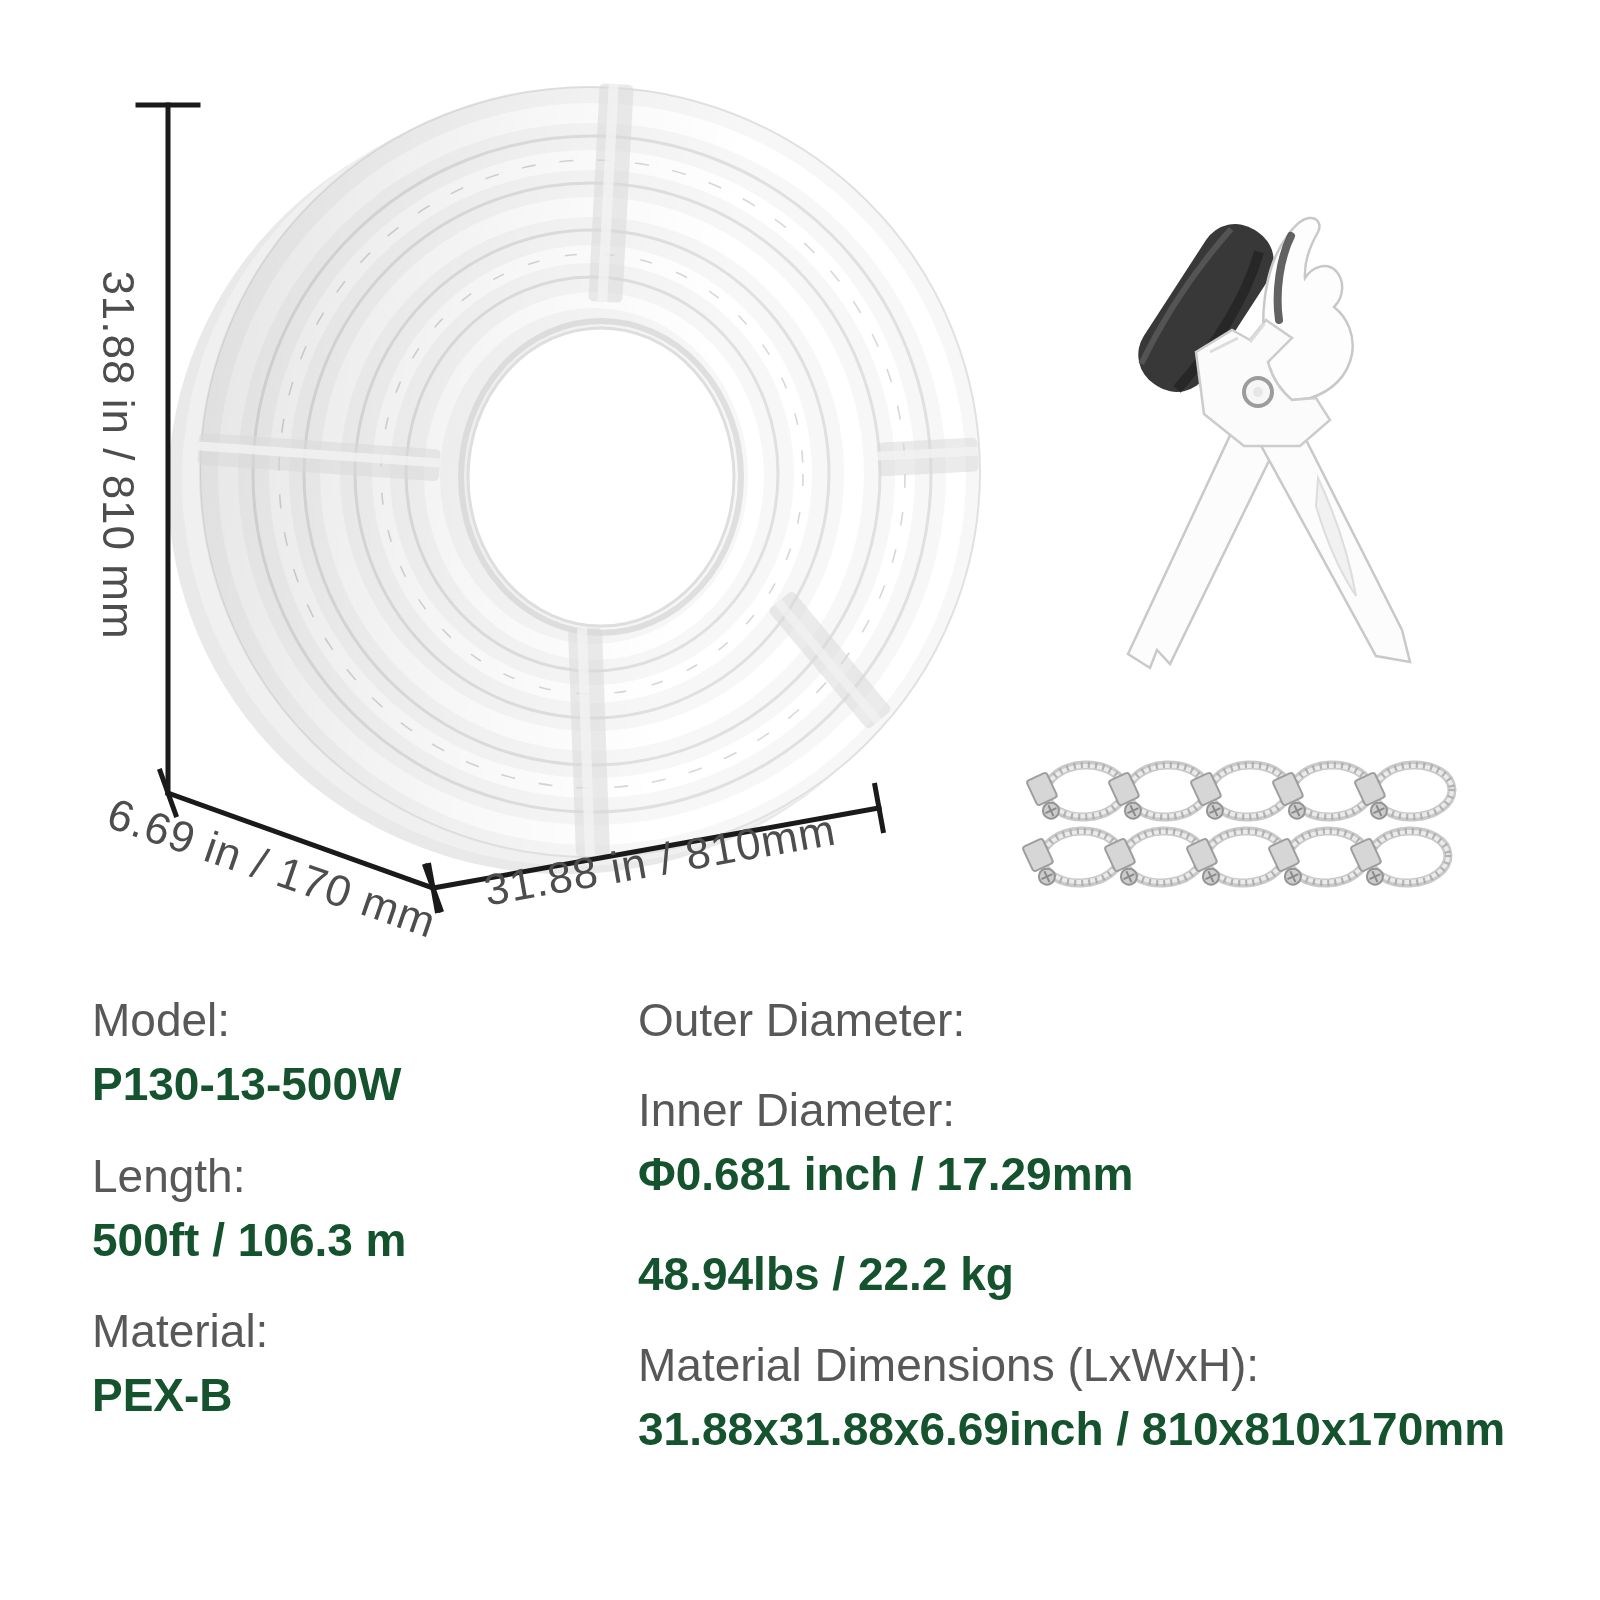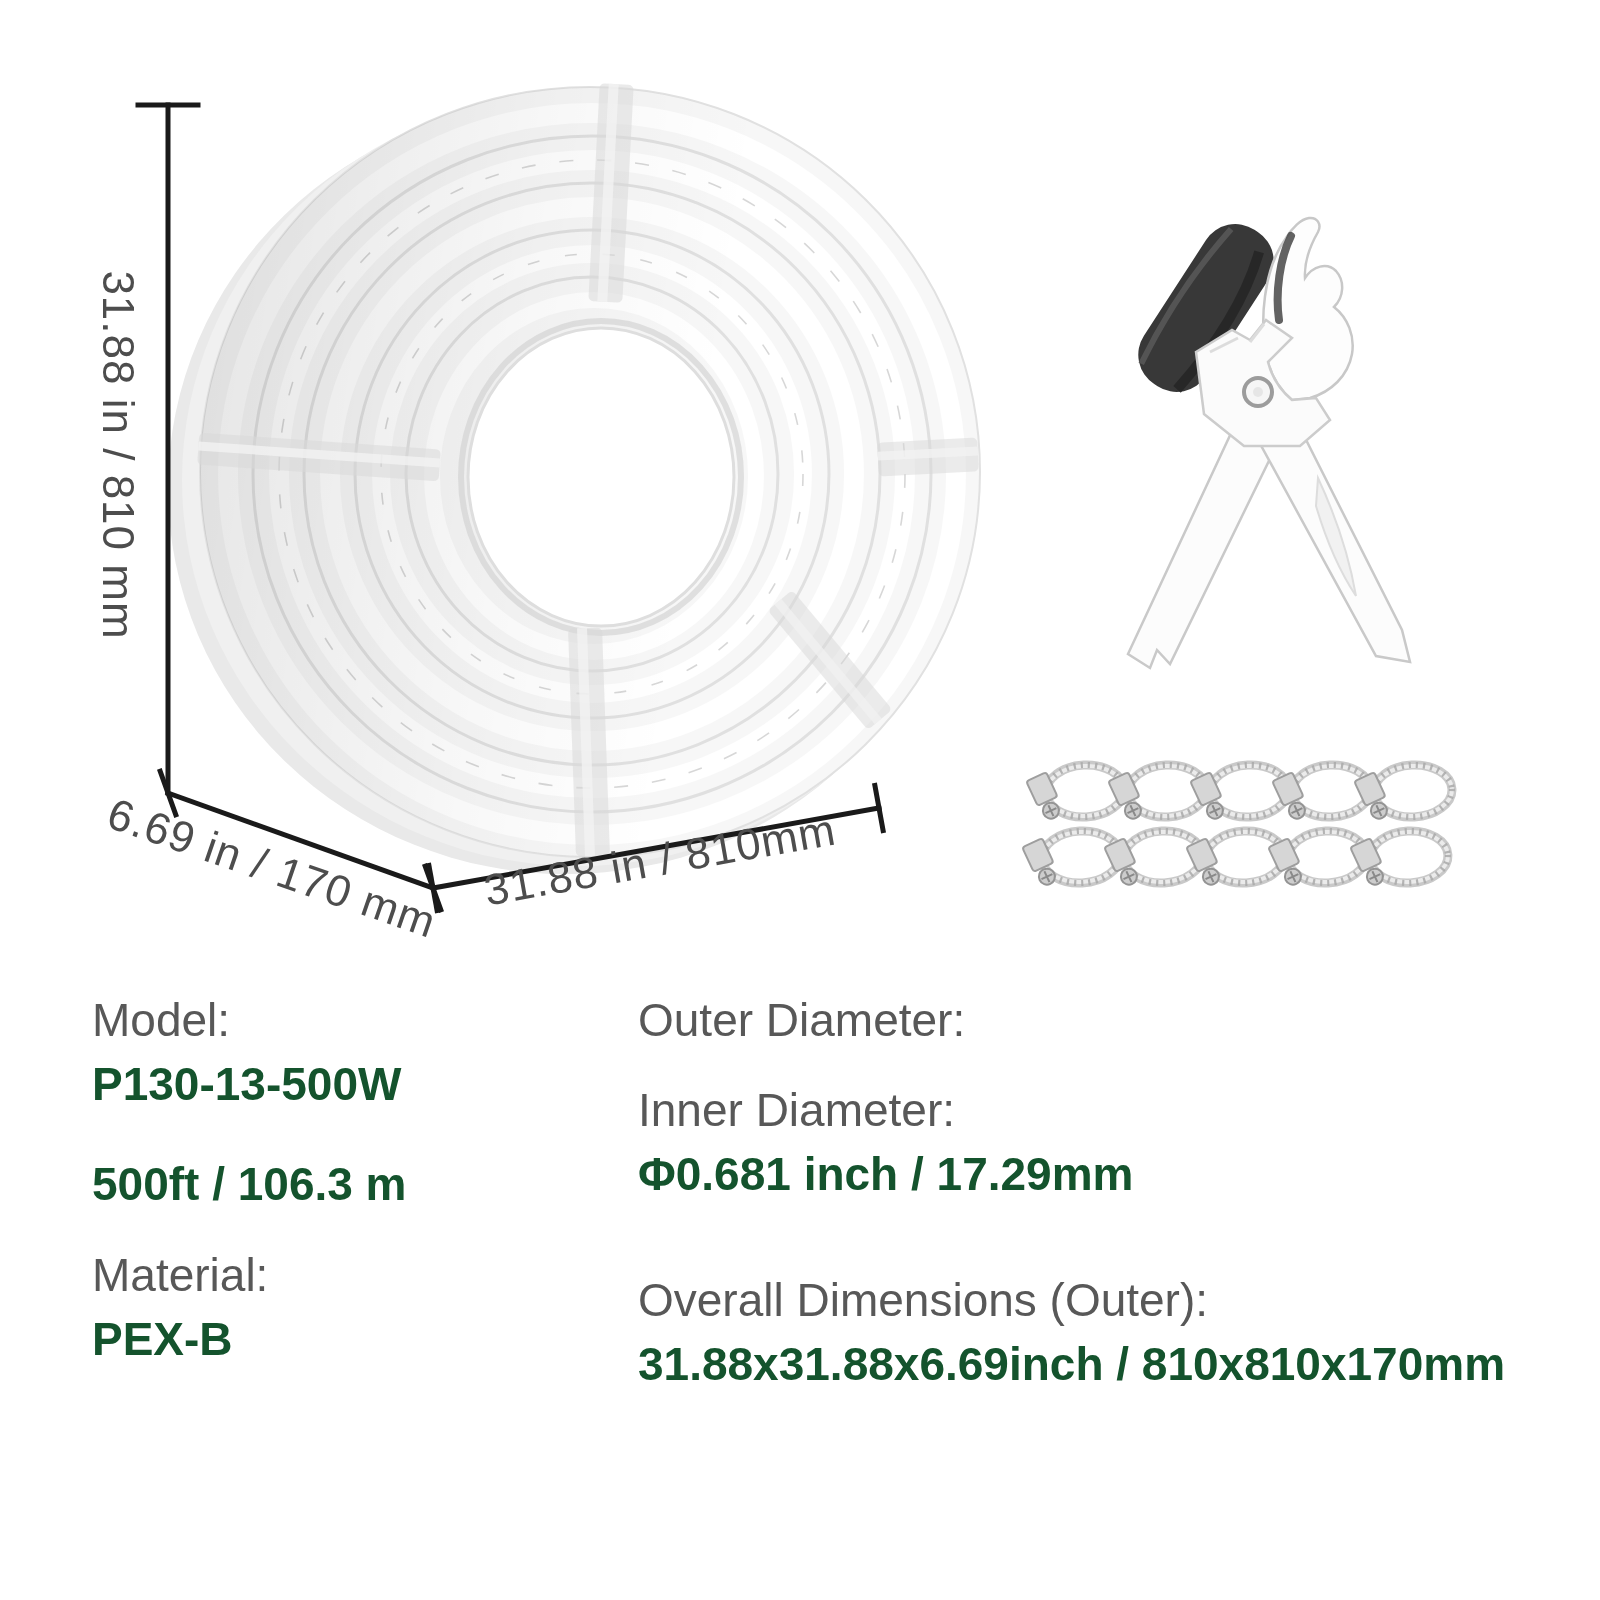--- a/index.html
+++ b/index.html
@@ -157,37 +157,39 @@
   <div class="dim-label dim-v">31.88 in / 810 mm</div>
   <div class="dim-label dim-d">6.69 in / 170 mm</div>
   <div class="dim-label dim-w">31.88 in / 810mm</div>
 
   <div class="spec-col spec-col-left">
     <div class="spec-item">
       <div class="spec-label">Model:</div>
       <div class="spec-value">P130-13-500W</div>
     </div>
     <div class="spec-item">
+      <div class="spec-label">Length:</div>
       <div class="spec-value">500ft / 106.3 m</div>
     </div>
     <div class="spec-item">
       <div class="spec-label">Material:</div>
       <div class="spec-value">PEX-B</div>
     </div>
   </div>
 
   <div class="spec-col spec-col-right">
     <div class="spec-item">
       <div class="spec-label">Outer Diameter:</div>
     </div>
     <div class="spec-item">
       <div class="spec-label">Inner Diameter:</div>
       <div class="spec-value">Φ0.681 inch / 17.29mm</div>
     </div>
     <div class="spec-item">
+      <div class="spec-value">48.94lbs / 22.2 kg</div>
     </div>
     <div class="spec-item">
-      <div class="spec-label">Overall Dimensions (Outer):</div>
+      <div class="spec-label">Material Dimensions (LxWxH):</div>
       <div class="spec-value">31.88x31.88x6.69inch / 810x810x170mm</div>
     </div>
   </div>
 
 </div>
 
 </body></html>

